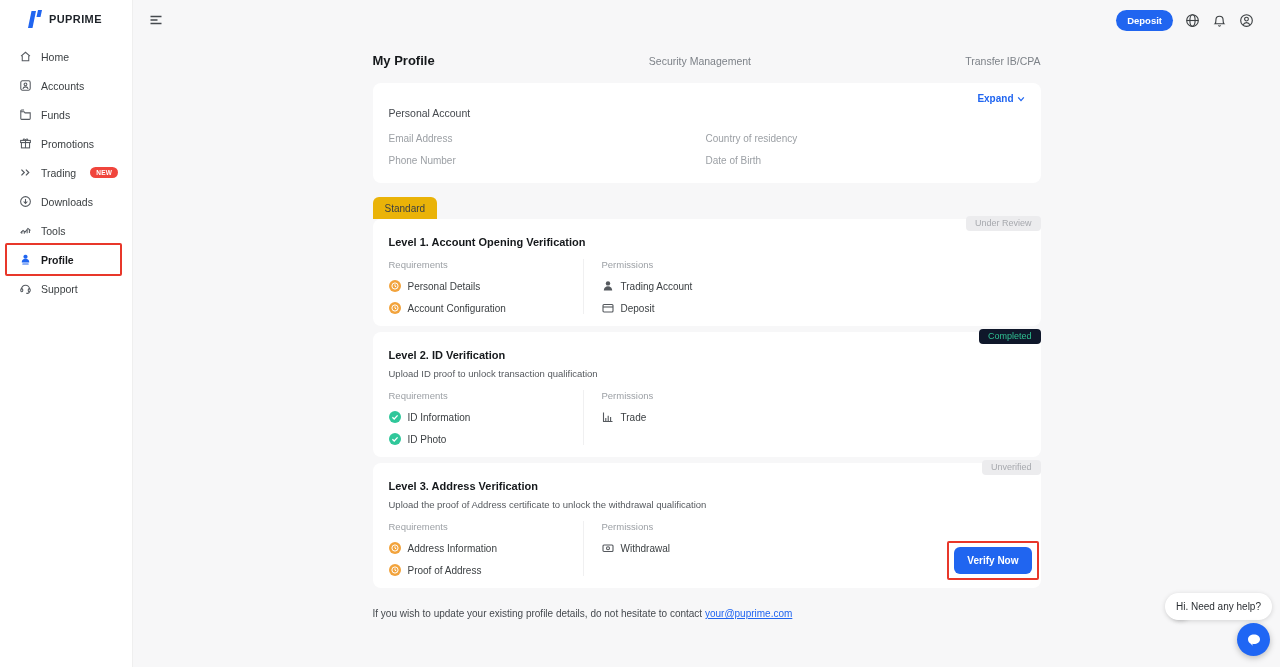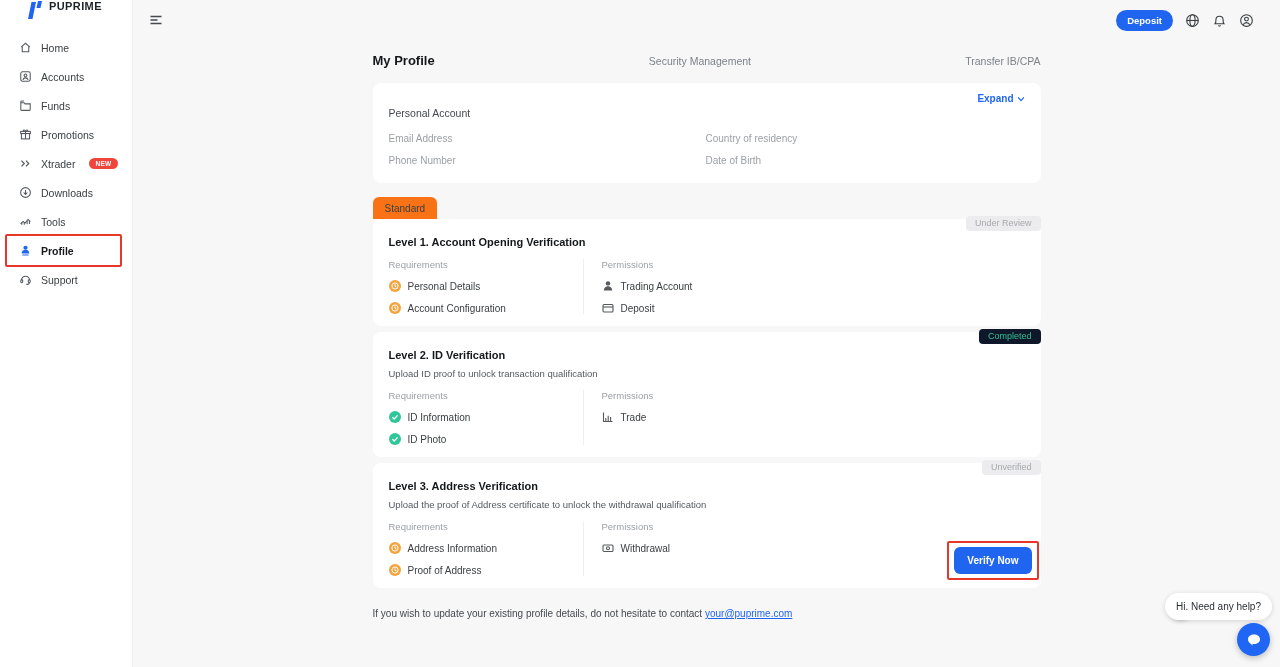--- a/index.html
+++ b/index.html
@@ -8,21 +8,21 @@
     font-family:"Liberation Sans", sans-serif;
     background:#f7f7f8;
     color:#2b2f33;
     display:flex;
   }
   
   .sidebar {
     width:133px; height:100%; background:#ffffff;
     border-right:1px solid #efefef; flex-shrink:0; position:relative;
   }
-  .logo-row { display:flex; align-items:flex-start; gap:6px; padding:0 0 14px 26px; }
+  .logo-row { display:flex; align-items:center; gap:6px; padding:9px 0 14px 26px; }
   .logo-mark { width:17px; height:19px; }
   .logo-text { font-size:11px; font-weight:bold; letter-spacing:.4px; color:#1e2329; }
   .nav-item {
     display:flex; align-items:center; height:29px; padding-left:19px;
     font-size:10.5px; color:#3c4043; cursor:pointer; position:relative;
   }
   .nav-item .nico { width:13px; height:13px; margin-right:9px; color:#555a60; flex-shrink:0; }
   .nav-item.active { color:#17191c; font-weight:bold; }
   .nav-item.active .nico { color:#2065f0; }
   .nav-highlight {
@@ -56,21 +56,21 @@
   .expand-link {
     position:absolute; top:10px; right:16px; color:#2065f0; font-size:10px;
     display:flex; align-items:center; gap:3px; cursor:pointer; font-weight:bold;
   }
   .expand-link svg { width:8px; height:8px; }
   .personal-title { font-size:10.5px; color:#45494e; margin-top:14px; }
   .pfields { display:grid; grid-template-columns:317px 1fr; grid-auto-rows:22px; margin-top:14px; }
   .pfield { font-size:10px; color:#9ca0a5; }
   
   .std-tab {
-    display:inline-block; background:#f97316; border-radius:6px 6px 0 0;
+    display:inline-block; background:#eab308; border-radius:6px 6px 0 0;
     font-size:10px; color:#3c4043; padding:6px 12px 5px; margin-top:14px;
   }
   
   .level-card { padding:8px 16px 12px; margin-bottom:6px; }
   .status-badge {
     position:absolute; top:-3px; right:0; height:15px; line-height:15px;
     font-size:9px; padding:0 9px; border-radius:4px;
   }
   .badge-review, .badge-unverified { background:#ececee; color:#a7a9ae; }
   .badge-completed { background:#0f172a; color:#30c092;margin-left:29px; }
@@ -154,21 +154,21 @@
           <rect x="3" y="6.8" width="10" height="6.6"></rect>
           <path d="M8 4.2 V13.4 M5.5 4 C4.5 2.4 7 1.4 8 3.8 M10.5 4 C11.5 2.4 9 1.4 8 3.8"></path>
         </svg>
       <span>Promotions</span>
     </div>
     <div class="nav-item">
       <svg class="nico" viewBox="0 0 16 16" fill="none" stroke="currentColor" stroke-width="1.5">
           <path d="M3 4.5 L6.5 8 L3 11.5"></path>
           <path d="M8.5 4.5 L12 8 L8.5 11.5"></path>
         </svg>
-      <span>Xtrader</span>
+      <span>Trading</span>
       <span class="new-badge">NEW</span>
     </div>
     <div class="nav-item">
       <svg class="nico" viewBox="0 0 16 16" fill="none" stroke="currentColor" stroke-width="1.3">
           <circle cx="8" cy="8" r="6"></circle>
           <path d="M8 4.8 V10 M5.7 8 L8 10.4 L10.3 8"></path>
         </svg>
       <span>Downloads</span>
     </div>
     <div class="nav-item">

